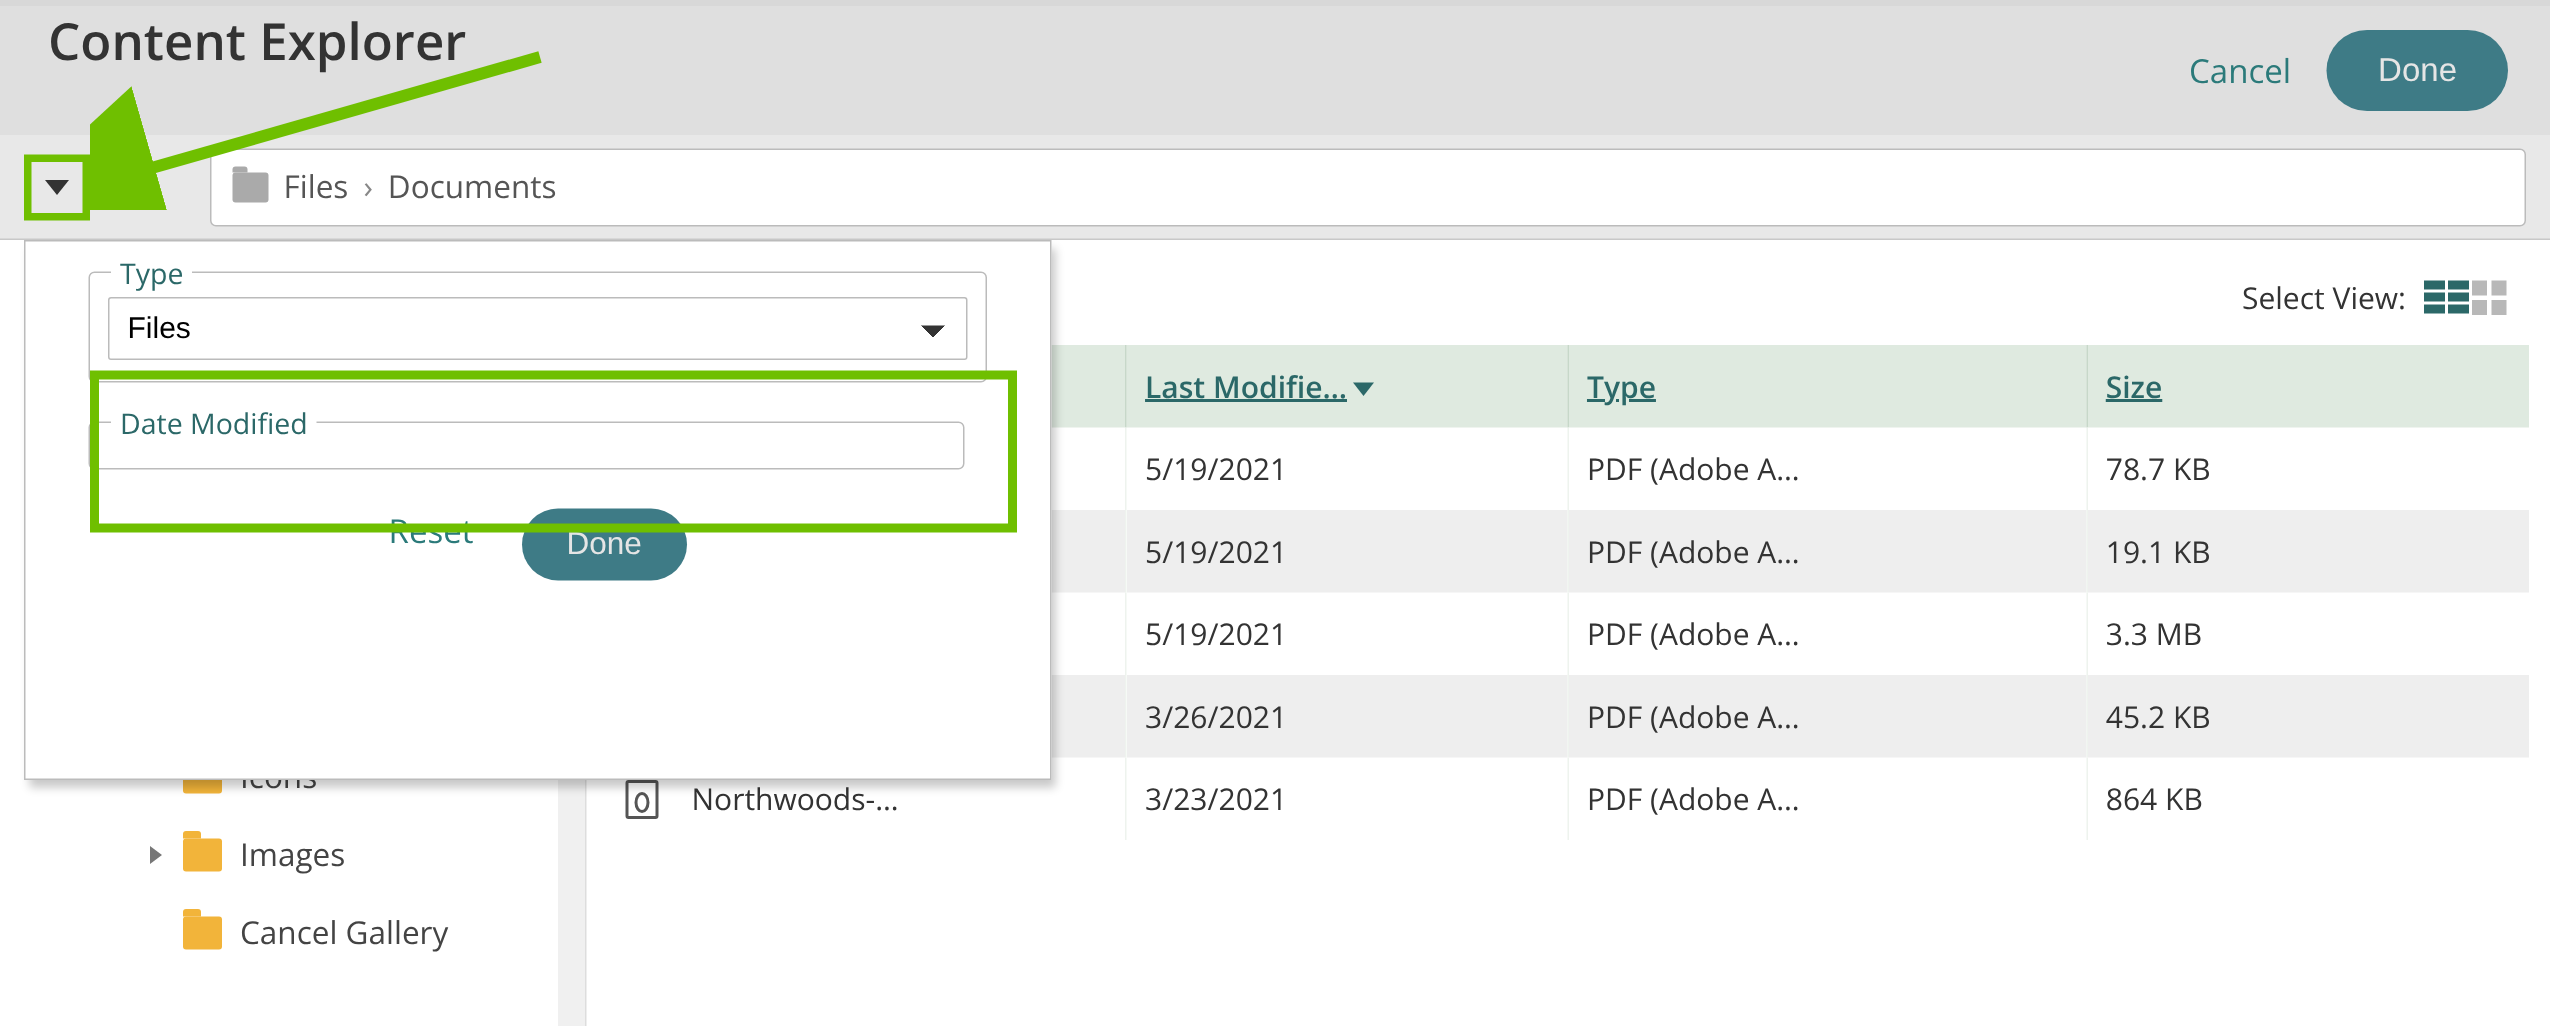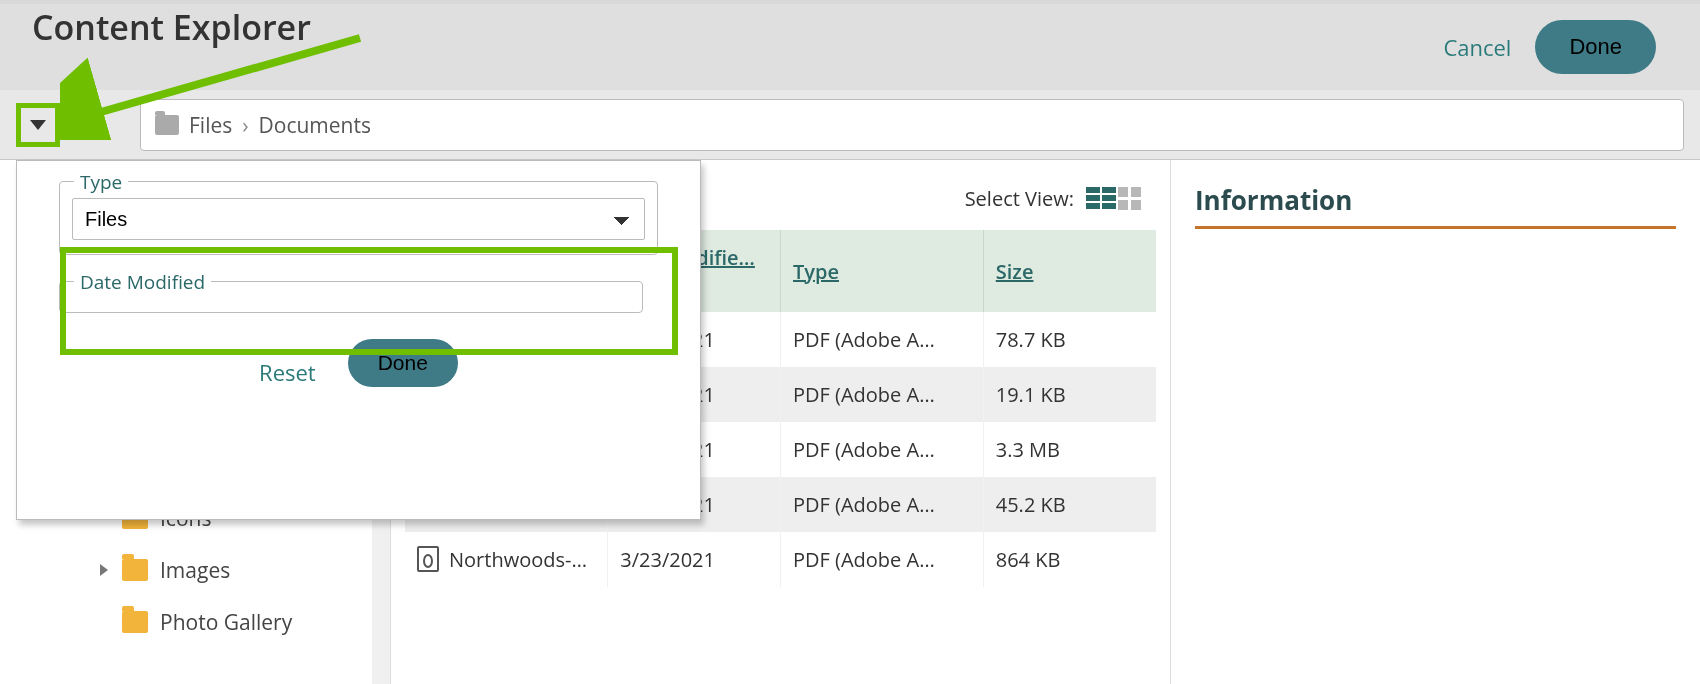--- a/index.html
+++ b/index.html
@@ -9,24 +9,24 @@
   
   .header-band {
     width: 100%; height: 90px;
     background: #dfdfdf;
     border-top: 4px solid #d8d8d8;
     display: flex; align-items: flex-start;
     padding: 0 32px;
     position: relative;
   }
   .header-title { font-size: 34px; font-weight: 600; color: #333; }
-  .header-actions { position: absolute; right: 44px; top: 50%; transform: translateY(-50%); display: flex; align-items: center; gap: 24px; }
+  .header-actions { position: absolute; right: 28px; top: 50%; transform: translateY(-50%); display: flex; align-items: center; gap: 24px; }
   .link-btn { color: #2b7a7a; font-size: 22px; cursor: pointer; }
   .pill-btn {
-    background: #3e7b86; color: #000000; font-size: 22px;
+    background: #3e7b86; color: #e5e5e5; font-size: 22px;
     padding: 14px 34px; border-radius: 30px; cursor: pointer;
     border: none; font-weight: 500;
   }
 
   
   .toolbar-row {
     width: 100%; height: 70px;
     background: #e8e8e8;
     display: flex; align-items: center;
     padding: 0 16px; gap: 12px;
@@ -94,21 +94,21 @@
     border-left: 1px solid #c7d8c9; cursor: pointer;
   }
   table.files thead th:first-child { border-left: none; }
   .sort-caret { display: inline-block; width: 0; height: 0; border-left: 7px solid transparent; border-right: 7px solid transparent; border-top: 9px solid #2b6868; margin-left: 4px; vertical-align: middle; }
   table.files tbody td {
     padding: 14px 12px; border-left: 1px solid #eef3ee;
     white-space: nowrap; overflow: hidden; text-overflow: ellipsis; max-width: 1px;
   }
   table.files tbody tr:nth-child(even) td { background: #eeeeee; }
   table.files tbody td:first-child { border-left: none; }
-  .file-cell { display: flex; gap: 10px; }
+  .file-cell { display: flex; align-items: center; gap: 22px; }
   .file-icon { width: 22px; height: 26px; border: 2px solid #555; border-radius: 2px; position: relative; flex: 0 0 auto; }
   .file-icon::after { content: ""; position: absolute; left: 3px; right: 3px; top: 5px; height: 2px; background: #555; box-shadow: 0 5px 0 #555, 0 10px 0 #555; }
   .file-icon.pdf::after { content: ""; position: absolute; left: 4px; right: 4px; top: 6px; height: 10px; border: 2px solid #555; border-radius: 50%; background: none; box-shadow: none; }
 
   
   .info-col { width: 530px; border-left: 1px solid #ddd; padding: 22px 24px; }
   .panel-title { font-size: 26px; font-weight: 700; color: #2b4b4f; border-bottom: 3px solid #c4742b; padding-bottom: 8px; }
 
   
   .filters-popover {
@@ -137,21 +137,21 @@
     width: 100%; height: 42px; font-size: 20px;
     border: 1px solid #bbb; border-radius: 2px;
     padding: 0 12px; background: #fff;
     appearance: none; -webkit-appearance: none;
     background-image: linear-gradient(45deg, transparent 50%, #333 50%), linear-gradient(135deg, #333 50%, transparent 50%);
     background-position: calc(100% - 22px) 18px, calc(100% - 14px) 18px;
     background-size: 8px 8px, 8px 8px;
     background-repeat: no-repeat;
     cursor: pointer;
   }
-  .popover-actions { display: flex; justify-content: center; align-items: flex-end; gap: 32px; margin-top: 8px; }
+  .popover-actions { display: flex; justify-content: center; align-items: flex-start; gap: 32px; margin-top: 8px; }
 
   .highlight-box { position: absolute; border: 6px solid #6fbf00; pointer-events: none; z-index: 50; }
 
   
   .arrow-svg { position: absolute; left: 60px; top: 30px; width: 320px; height: 110px; z-index: 55; pointer-events: none; }
 </style>
 </head>
 <body>
 
 <div class="header-band">
@@ -189,21 +189,21 @@
       <span>Icons</span>
     </div>
     <div class="tree-item">
       <span class="tree-caret"></span>
       <span class="folder-icon"></span>
       <span>Images</span>
     </div>
     <div class="tree-item">
       <span class="tree-caret blank"></span>
       <span class="folder-icon"></span>
-      <span>Photo Gallery</span>
+      <span>Cancel Gallery</span>
     </div>
     <div class="vscroll">
       <div class="vscroll-thumb"></div>
     </div>
   </div>
 
   <div class="table-col">
     <div class="view-row">
       <span>Select View:</span>
       <div class="view-icons">
@@ -292,23 +292,20 @@
               </div>
             </td>
             <td>3/23/2021</td>
             <td>PDF (Adobe A…</td>
             <td>864 KB</td>
           </tr>
         </tbody>
     </table>
   </div>
 
-  <div class="info-col">
-    <div class="panel-title">Information</div>
-  </div>
 </div>
 
 <div class="filters-popover">
 
   <div class="fieldset-box" style="margin-left:14px;margin-right:14px;">
     <span class="fieldset-label">Type</span>
     <select class="select-ctrl">
       <option>Files</option>
     </select>
   </div>

